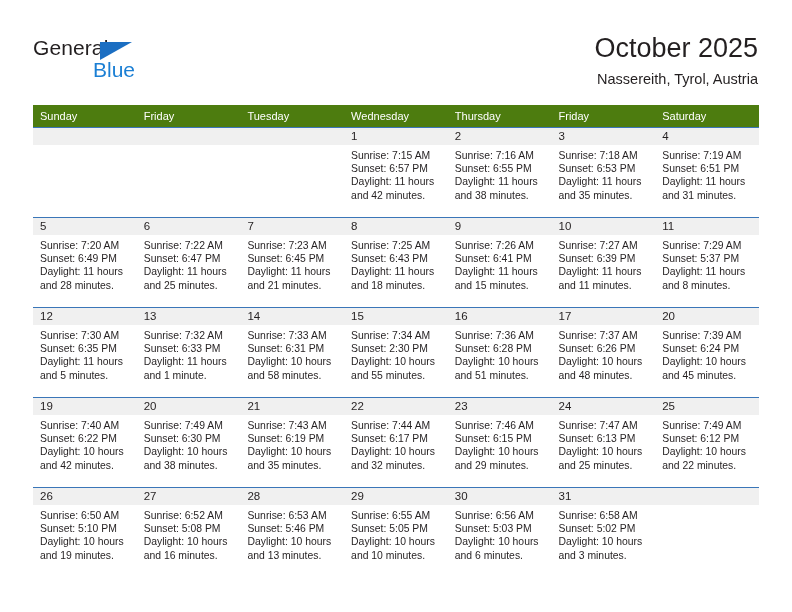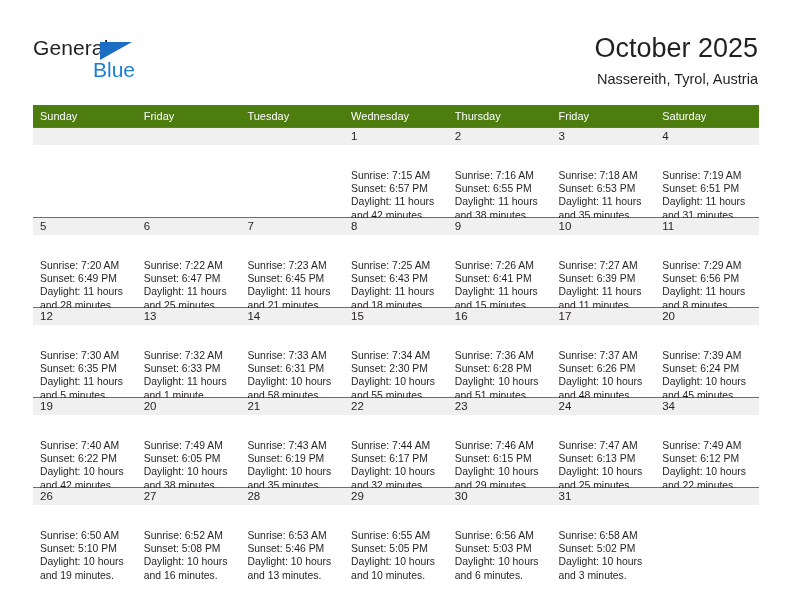--- a/index.html
+++ b/index.html
@@ -122,21 +122,20 @@
     line-height: 17px;
     padding-left: 7px;
     font-size: 11.5px;
     color: #231f20;
   }
   .cell-body {
     padding: 4px 6px 0 7px;
     font-size: 10.4px;
     line-height: 13.2px;
     color: #231f20;
-    margin-top: 20px;
   }
   .cell-body div {
     white-space: nowrap;
   }
   td.empty .daynum-band {
     background: #f0f0f0;
   }
 </style>
 </head>
 <body>
@@ -297,21 +296,21 @@
                 <div>Daylight: 11 hours</div>
                 <div>and 11 minutes.</div>
               </div>
             </div>
           </td>
           <td>
             <div class="cell-inner">
               <div class="daynum-band">11</div>
               <div class="cell-body">
                 <div>Sunrise: 7:29 AM</div>
-                <div>Sunset: 6:56 PM</div>
+                <div>Sunset: 5:37 PM</div>
                 <div>Daylight: 11 hours</div>
                 <div>and 8 minutes.</div>
               </div>
             </div>
           </td>
         </tr>
         <tr class="week-row">
           <td>
             <div class="cell-inner">
               <div class="daynum-band">12</div>
@@ -400,21 +399,21 @@
                 <div>Daylight: 10 hours</div>
                 <div>and 42 minutes.</div>
               </div>
             </div>
           </td>
           <td>
             <div class="cell-inner">
               <div class="daynum-band">20</div>
               <div class="cell-body">
                 <div>Sunrise: 7:49 AM</div>
-                <div>Sunset: 6:05 PM</div>
+                <div>Sunset: 6:30 PM</div>
                 <div>Daylight: 10 hours</div>
                 <div>and 38 minutes.</div>
               </div>
             </div>
           </td>
           <td>
             <div class="cell-inner">
               <div class="daynum-band">21</div>
               <div class="cell-body">
                 <div>Sunrise: 7:43 AM</div>
@@ -452,21 +451,21 @@
               <div class="cell-body">
                 <div>Sunrise: 7:47 AM</div>
                 <div>Sunset: 6:13 PM</div>
                 <div>Daylight: 10 hours</div>
                 <div>and 25 minutes.</div>
               </div>
             </div>
           </td>
           <td>
             <div class="cell-inner">
-              <div class="daynum-band">34</div>
+              <div class="daynum-band">25</div>
               <div class="cell-body">
                 <div>Sunrise: 7:49 AM</div>
                 <div>Sunset: 6:12 PM</div>
                 <div>Daylight: 10 hours</div>
                 <div>and 22 minutes.</div>
               </div>
             </div>
           </td>
         </tr>
         <tr class="week-row">

